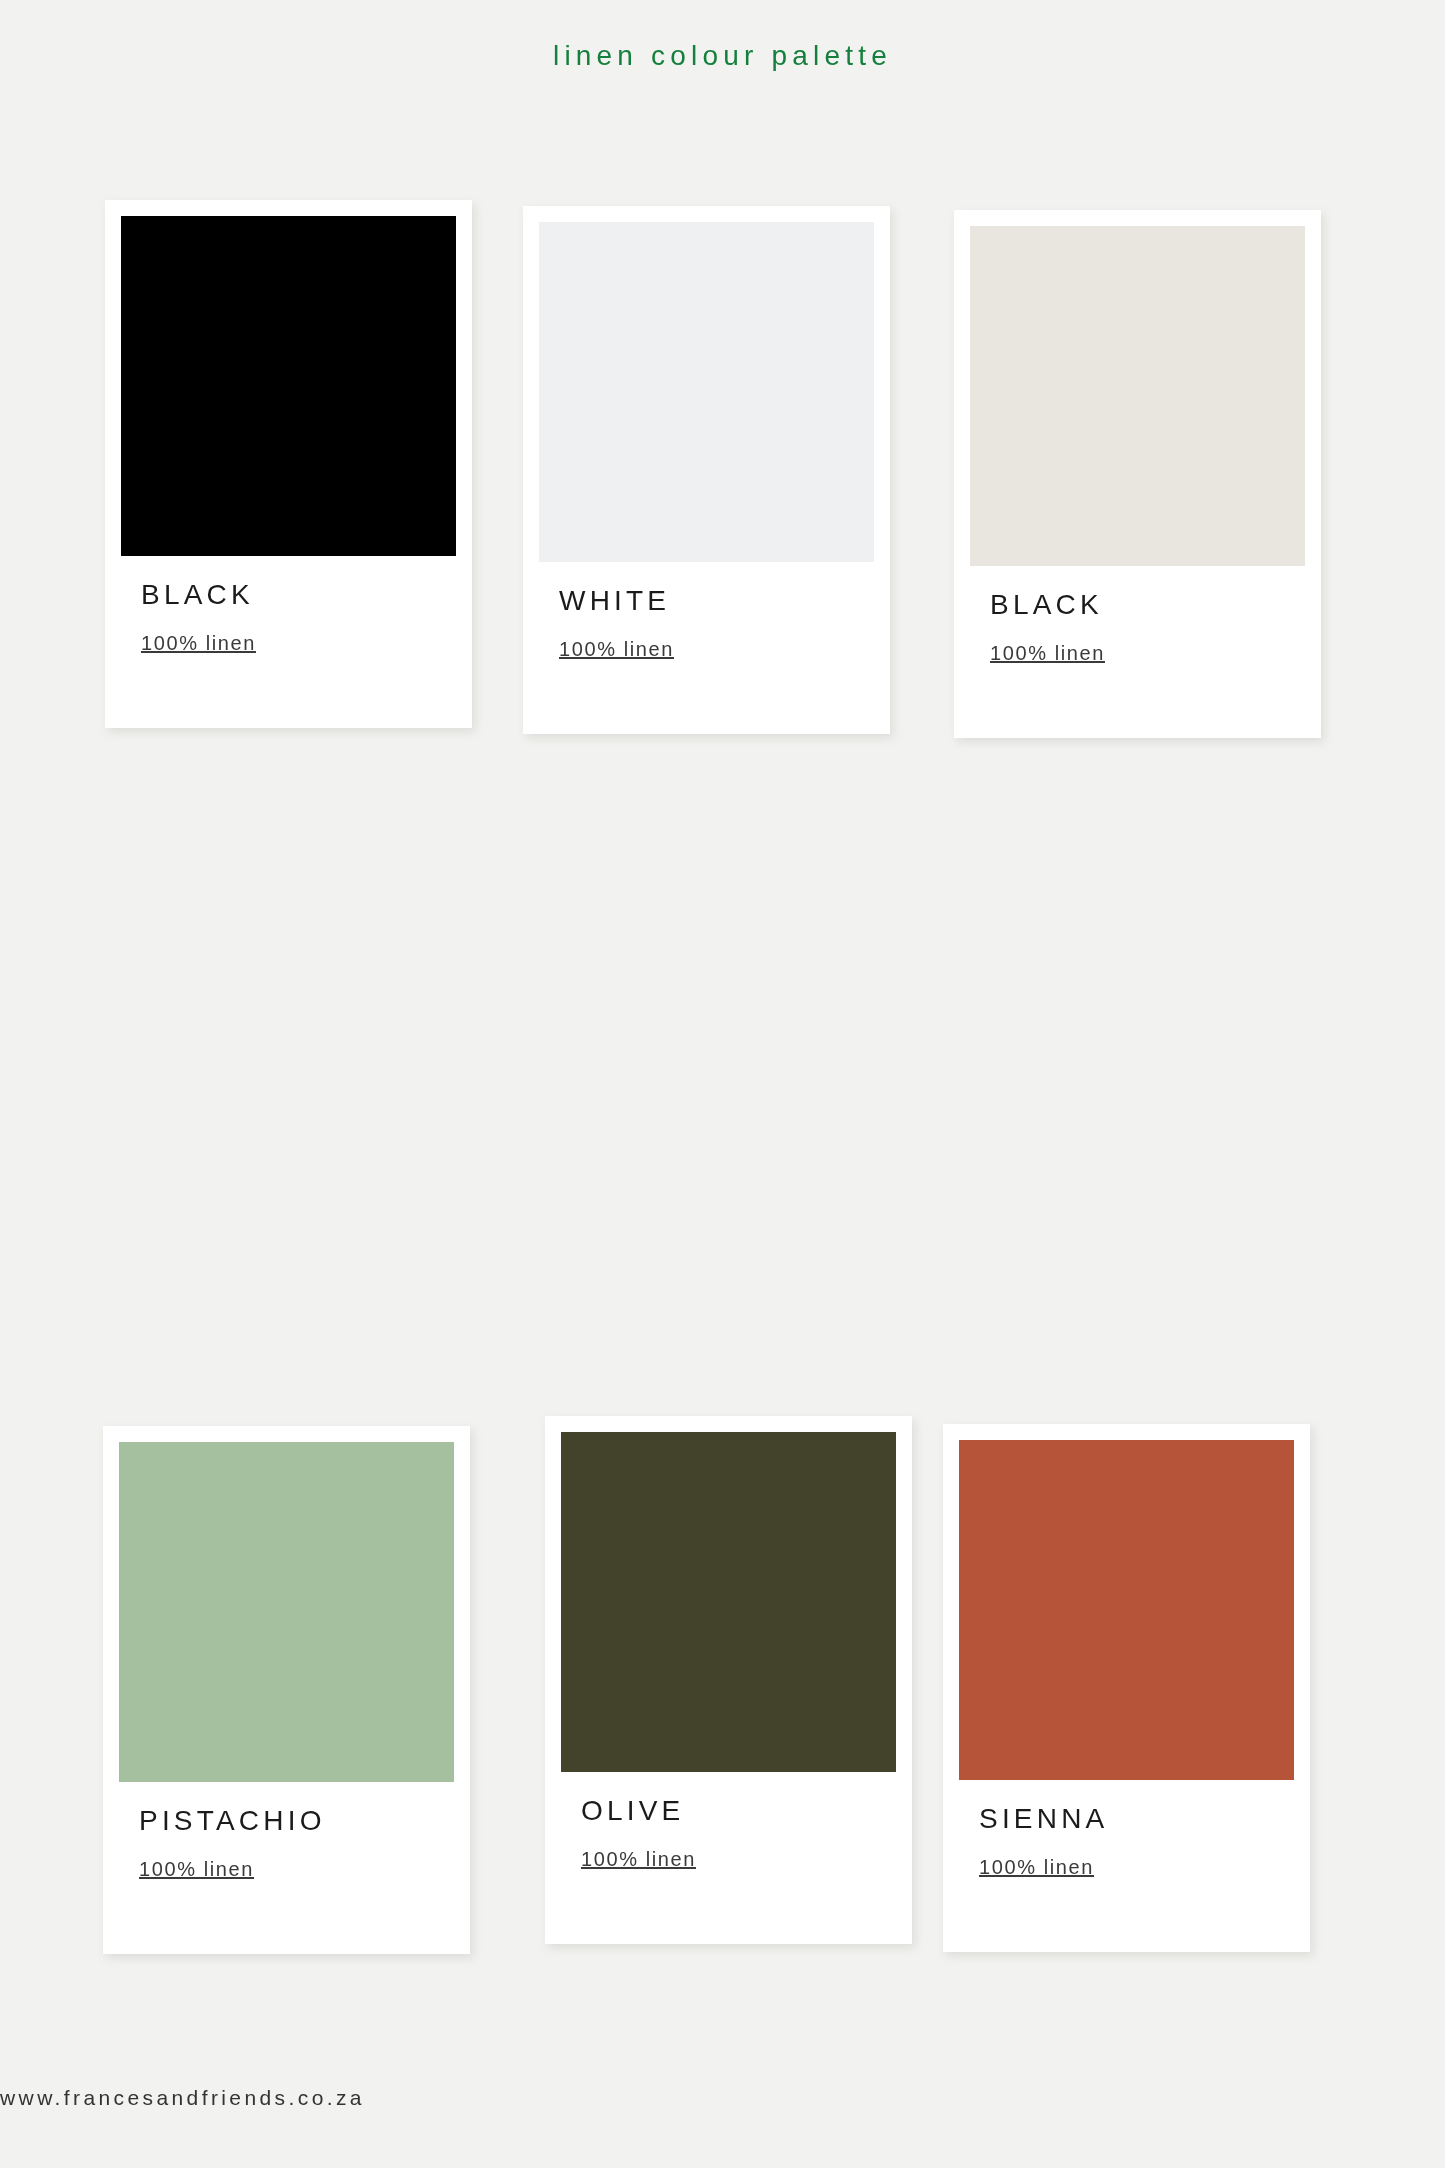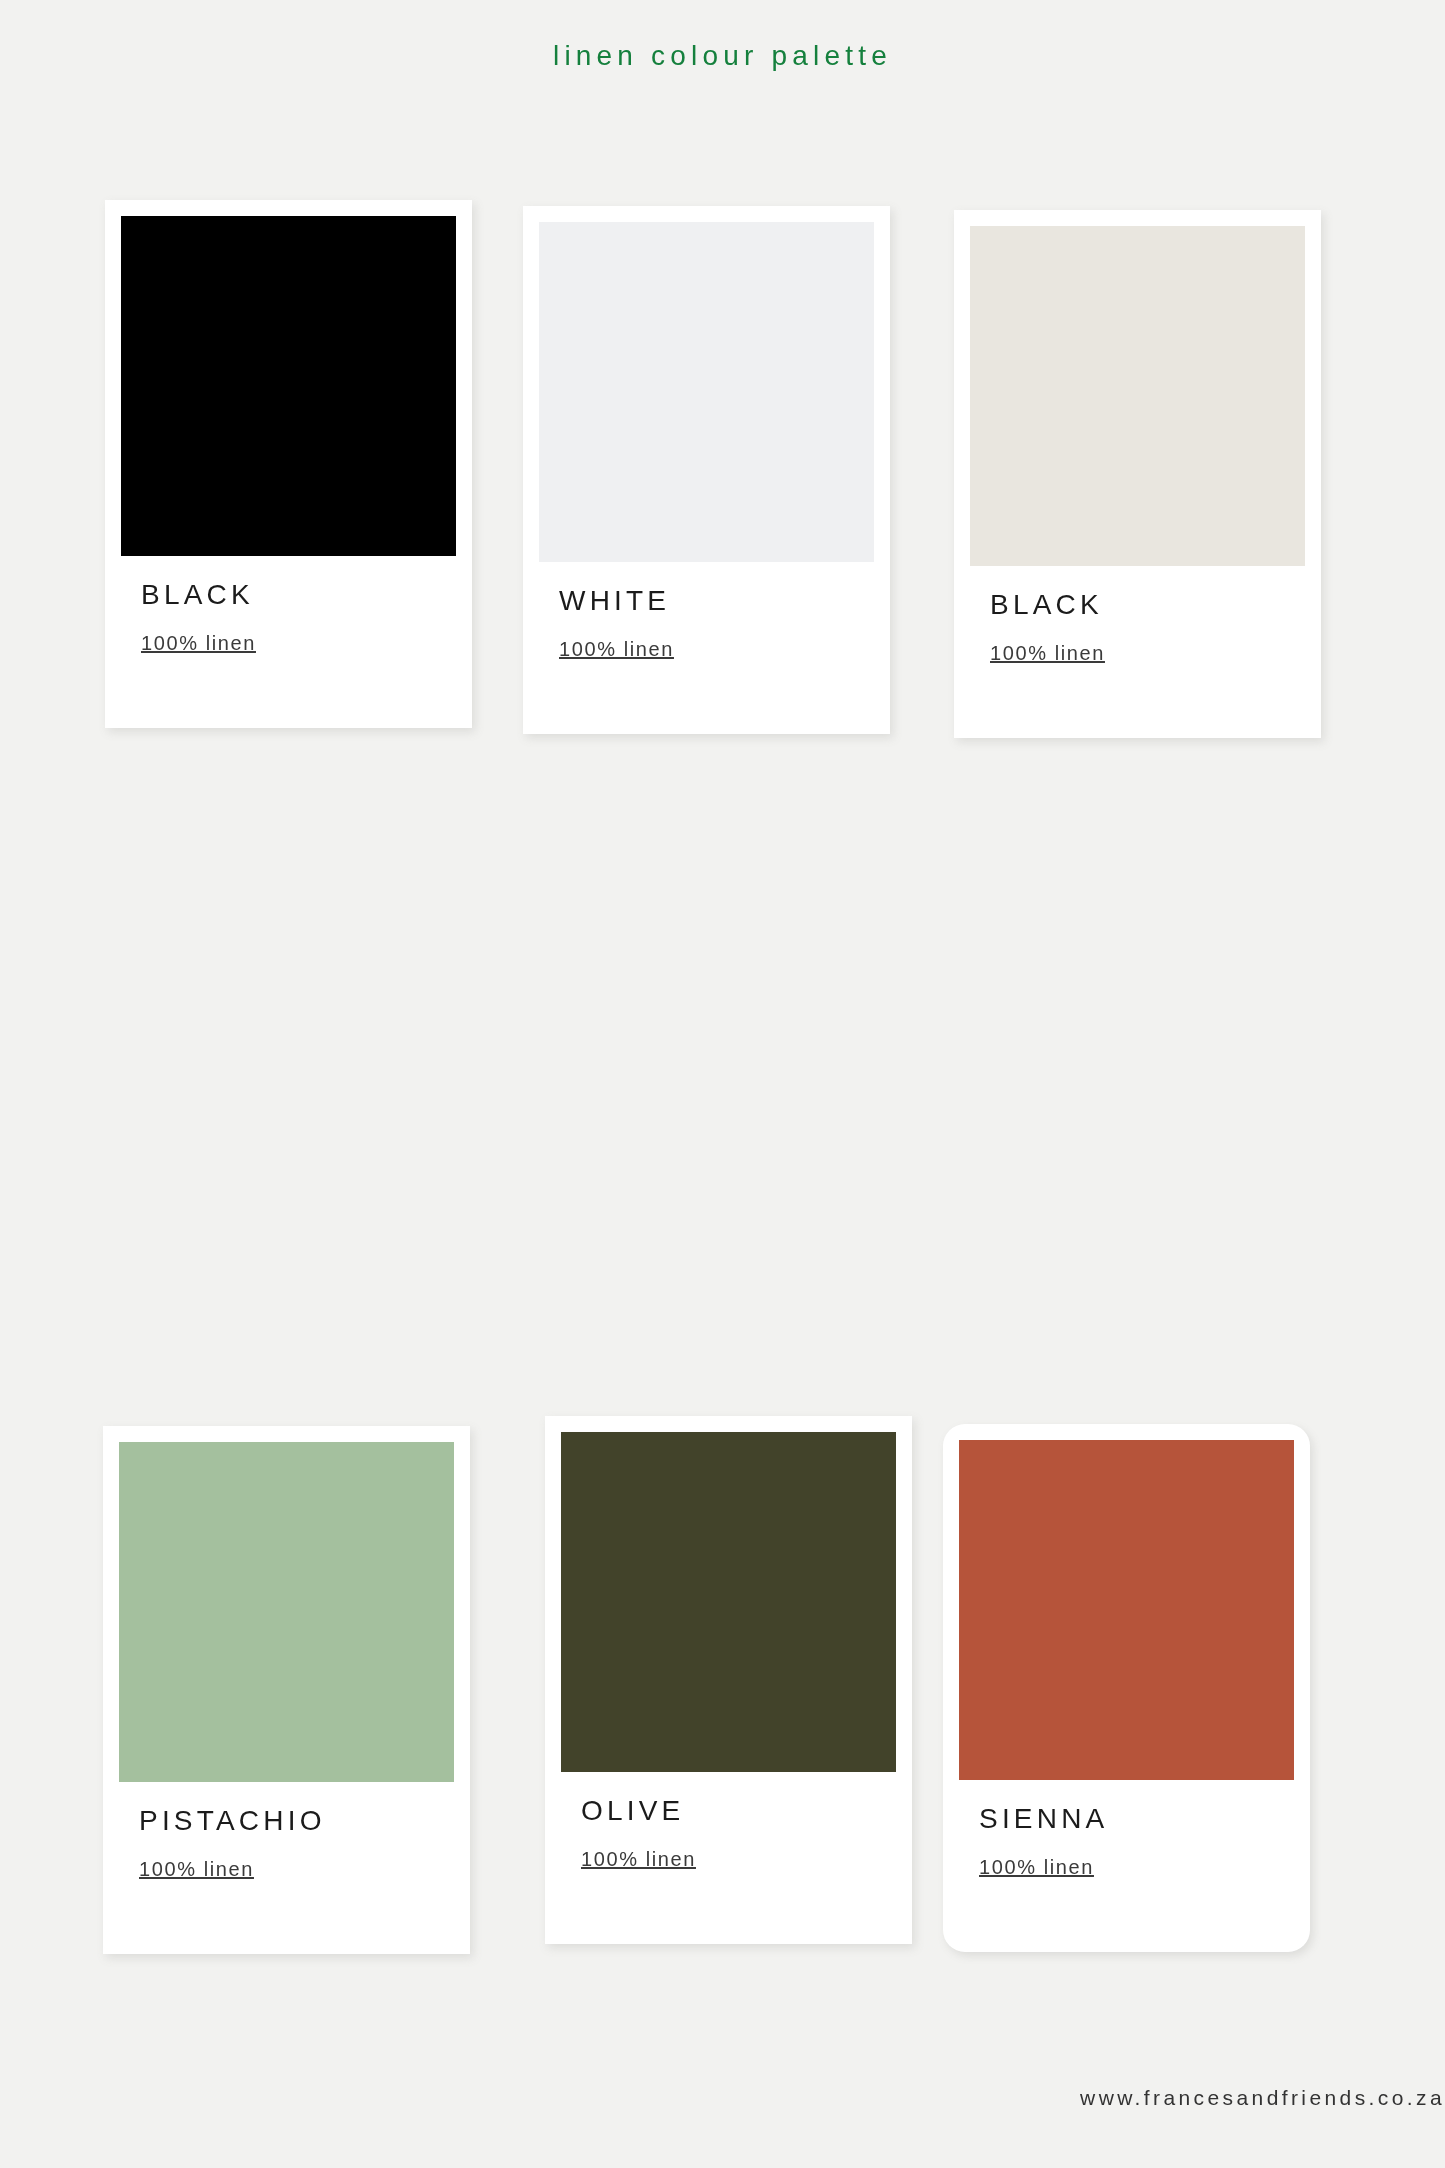--- a/index.html
+++ b/index.html
@@ -97,21 +97,21 @@
   .c3 { left: 0px;   top: 622px; width: 367px; height: 528px; }
   .c4 { left: 418px; top: 612px; width: 367px; height: 528px; margin-left: 24px; }
   .c5 { left: 840px; top: 620px; width: 367px; height: 528px; }
 
   
   .footer {
     position: absolute;
     bottom: 58px;
     left: 0;
     width: 1445px;
-    text-align: right;
+    text-align: left;
   }
   .footer-url {
     font-family: "Liberation Sans", sans-serif;
     font-size: 21px;
     font-weight: 400;
     letter-spacing: 3.4px;
     color: #333333;
     white-space: nowrap;
   }
 </style>
@@ -165,21 +165,21 @@
       </div>
 
       <div class="card c4" style="background: rgb(255, 255, 255);">
         <div class="swatch" style="background:#42432a;"></div>
         <div class="card-text">
           <div class="swatch-name">OLIVE</div>
           <div class="swatch-sub">100% linen</div>
         </div>
       </div>
 
-      <div class="card c5" style="background: rgb(255, 255, 255); border-radius: 22px;">
+      <div class="card c5" style="background: rgb(255, 255, 255);">
         <div class="swatch" style="background:#b6543a;"></div>
         <div class="card-text">
           <div class="swatch-name">SIENNA</div>
           <div class="swatch-sub">100% linen</div>
         </div>
       </div>
 
     </div>
 
     <div class="row row-3">

